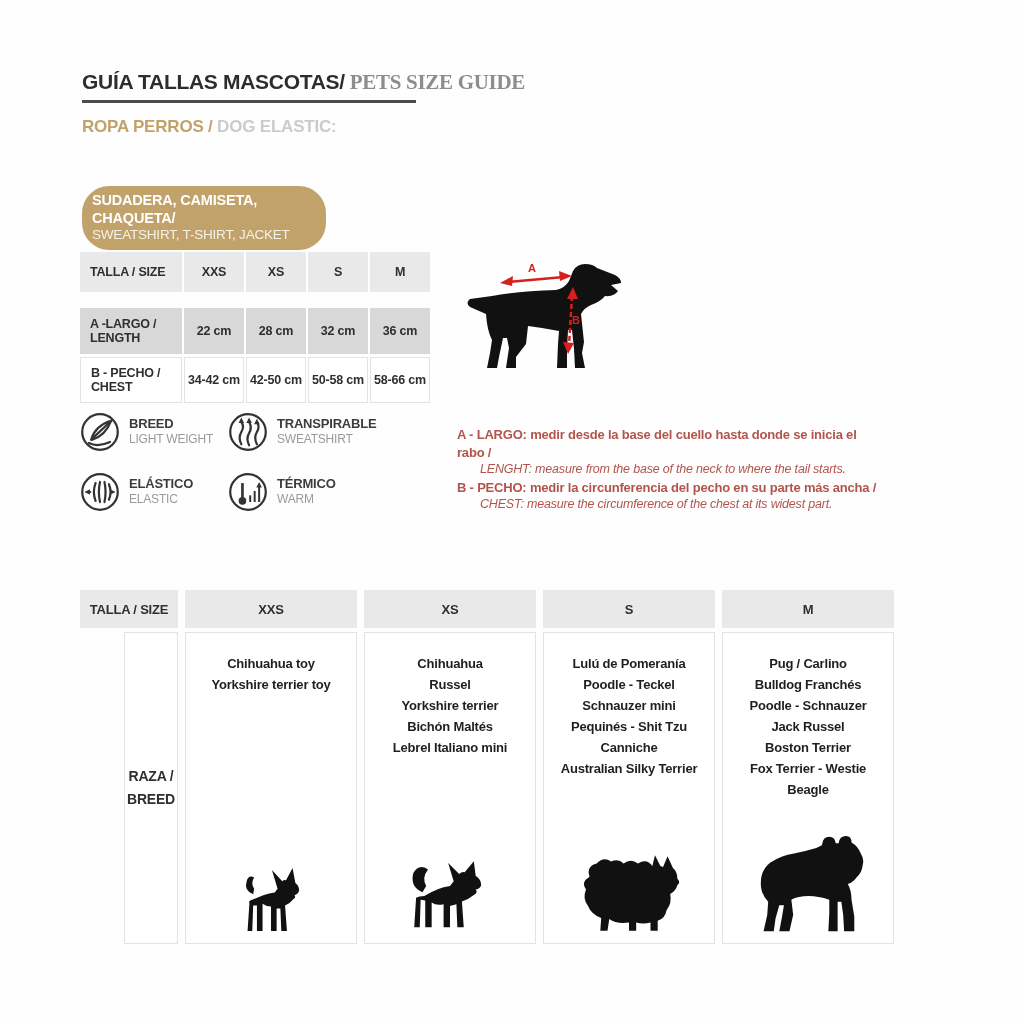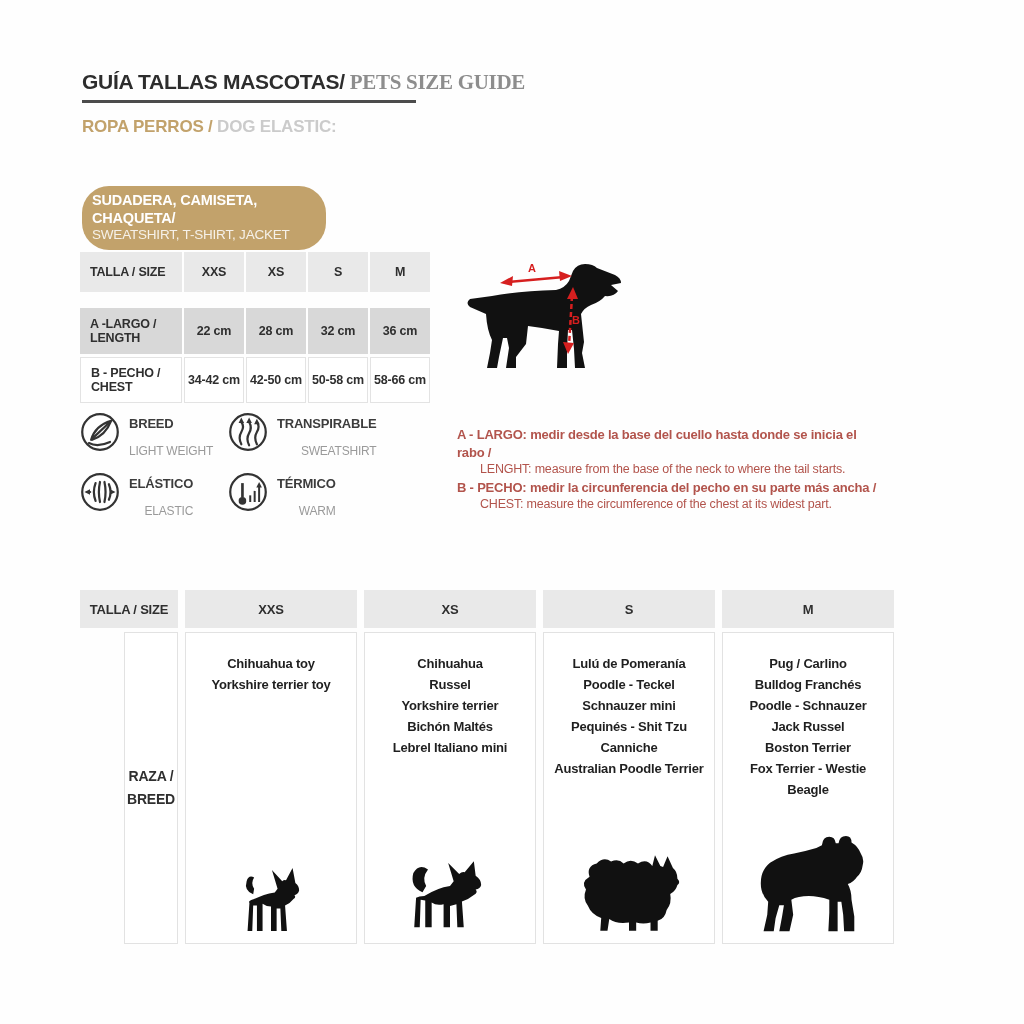--- a/index.html
+++ b/index.html
@@ -27,25 +27,25 @@
   .cell.lbl{justify-content:flex-start;padding-left:10px;}
 
   .diagram{position:absolute;left:464px;top:256px;}
 
   .features{position:absolute;left:80px;top:412px;display:grid;
     grid-template-columns:148px 240px;grid-template-rows:60px 60px;}
   .feature{display:flex;gap:9px;align-items:flex-start;}
   .ficon svg{width:40px;height:40px;display:block;}
   .flabels{padding-top:4px;}
   .ftitle{font-size:13px;font-weight:bold;color:#3c3c3c;letter-spacing:-0.2px;}
-  .fsub{font-size:12px;color:#9a9a9a;margin-top:13px;letter-spacing:-0.2px;text-align:right;}
+  .fsub{font-size:12px;color:#9a9a9a;margin-top:1px;letter-spacing:-0.2px;}
 
   .notes{position:absolute;left:457px;top:426px;width:430px;color:#b2544c;}
   .note-es{font-weight:bold;font-size:13px;line-height:17.5px;letter-spacing:-0.2px;}
-  .note-en{font-size:12.5px;line-height:17.5px;padding-left:23px;letter-spacing:-0.2px;}
+  .note-en{font-size:12.5px;line-height:17.5px;padding-left:23px;letter-spacing:-0.2px;font-style:italic;}
 
   .breedtable{position:absolute;left:80px;top:590px;display:grid;
     grid-template-columns:98px 172px 172px 172px 172px;gap:4px 7px;}
   .bh{height:38px;background:#e9e9e9;display:flex;align-items:center;justify-content:center;
     font-weight:bold;font-size:13px;color:#2f2f2f;letter-spacing:-0.2px;}
   .bcell{height:312px;background:#fff;border:1px solid #e2e2e2;box-sizing:border-box;
     display:flex;flex-direction:column;align-items:center;justify-content:flex-end;}
   .labelcell{justify-content:center;font-weight:bold;font-size:14px;color:#2f2f2f;
     text-align:center;line-height:23px;letter-spacing:-0.2px;margin-left:44px;}
   .breeds{margin-top:20px;text-align:center;font-size:13px;font-weight:bold;
@@ -230,21 +230,21 @@
       </div>
     </div>
 
     <div class="bcell">
       <div class="breeds">
           <div>Lulú de Pomeranía</div>
           <div>Poodle - Teckel</div>
           <div>Schnauzer mini</div>
           <div>Pequinés - Shit Tzu</div>
           <div>Canniche</div>
-          <div>Australian Poodle Terrier</div>
+          <div>Australian Silky Terrier</div>
         </div>
       <div class="dogbox">
         <svg width="104" height="84" viewBox="0 0 116 92">
           <path class="ink" d="M84,16 L87,4 L93,16 L96,17 L101,5 L107,18 Q112,22 112,30 Q116,34 112,37 Q110,44 104,47 Q106,57 100,65 Q98,75 90,77 L90,88 L82,88 L82,79 Q74,81 66,79 L66,88 L58,88 L58,79 Q44,81 36,75 L34,88 L26,88 L27,74 Q16,70 12,60 Q6,52 10,42 Q4,34 14,28 Q10,16 22,13 Q30,5 38,11 Q46,7 52,13 Q60,7 68,13 Q78,7 84,16 Z"></path>
         </svg>
       </div>
     </div>
 
     <div class="bcell">
       <div class="breeds">

